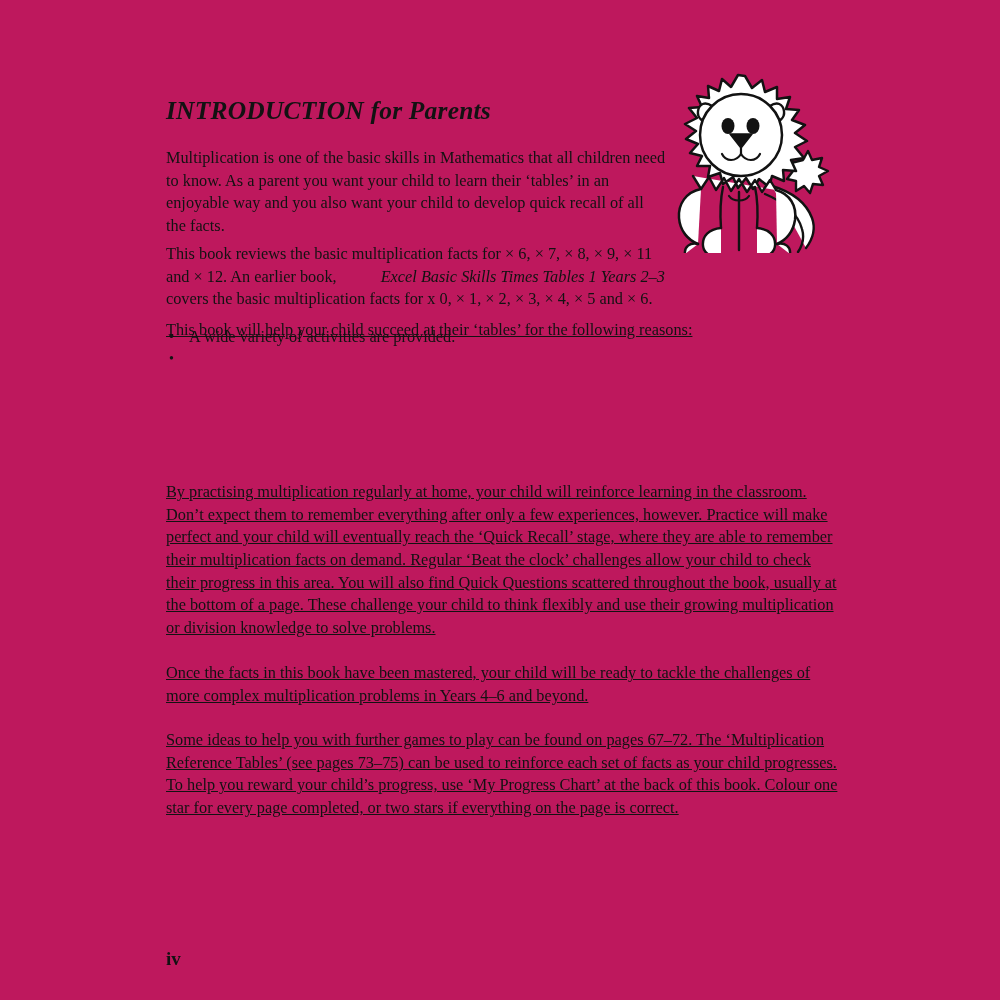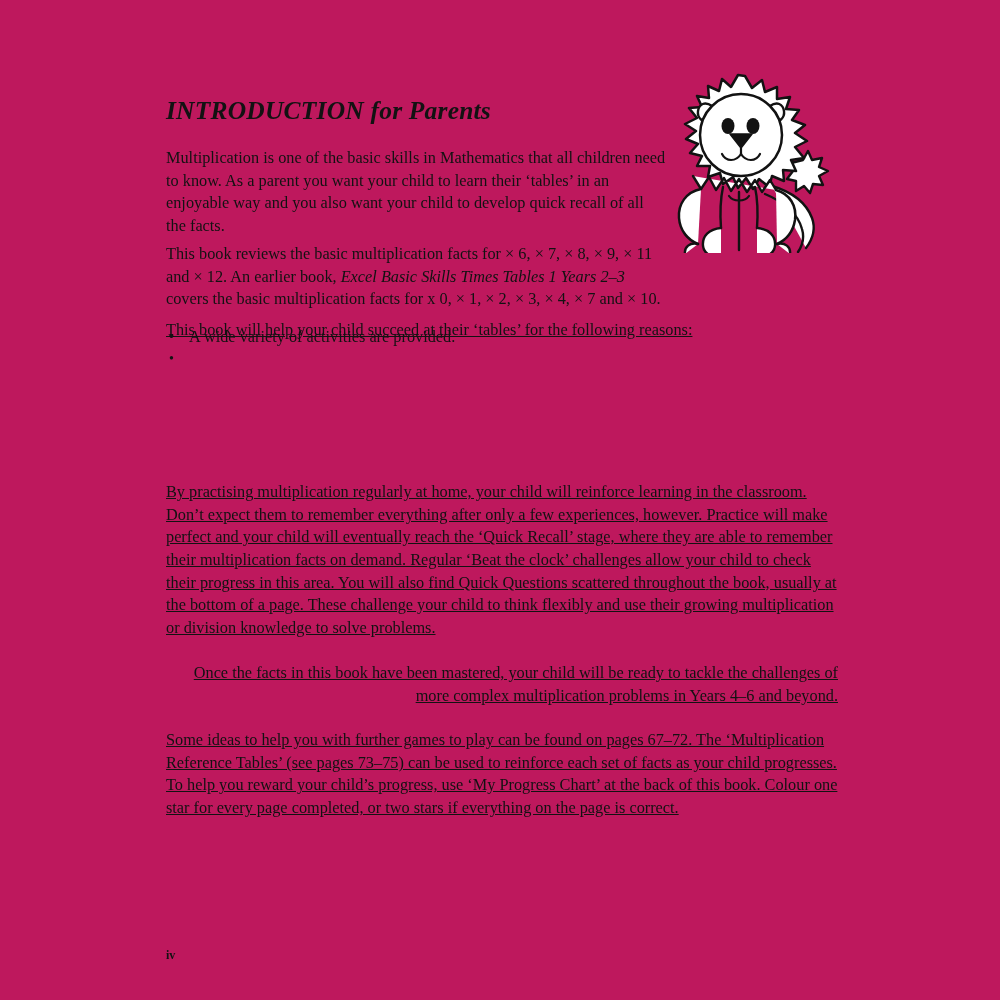--- a/index.html
+++ b/index.html
@@ -37,21 +37,21 @@
   .para {
     position: absolute;
     left: 166px;
     font-size: 16.3px;
     line-height: 22.6px;
     text-align: left;
   }
   .para.narrow { width: 500px; }
   .para.wide   { width: 672px; text-decoration: underline; }
 
-  .para i { font-style: italic; }
+  .para i { font-style: italic; margin-left: 40px; }
 
   
   .bullets {
     position: absolute;
     left: 166px;
     width: 600px;
     font-size: 16.3px;
     line-height: 22.6px;
     margin: 0;
     padding: 0;
@@ -67,21 +67,21 @@
     top: -0.5px;
     font-size: 14px;
     line-height: 22.6px;
   }
 
   
   .folio {
     position: absolute;
     left: 166px;
     top: 948px;
-    font-size: 12px;
+    font-size: 19px;
     font-weight: 700;
   }
 
   
   .lion {
     position: absolute;
     left: 660px;
     top: 68px;
     width: 175px;
     height: 185px;
@@ -90,36 +90,36 @@
 </style>
 </head>
 <body>
 
 <div class="page">
 
   <h1 class="title"><span>INTRODUCTION</span><span class="tail"> for Parents</span></h1>
 
   <p class="para narrow" style="top:131px;">Multiplication is one of the basic skills in Mathematics that all children need to know. As a parent you want your child to learn their ‘tables’ in an enjoyable way and you also want your child to develop quick recall of all the facts.</p>
 
-  <p class="para narrow" style="top:227px;"><span>This book reviews the basic multiplication facts for × 6, × 7, × 8, × 9, × 11 and × 12. An earlier book, </span><i>Excel Basic Skills Times Tables 1 Years 2–3</i><span> covers the basic  multiplication facts for x 0, × 1, × 2, × 3, × 4, × 7 and × 10.</span></p>
+  <p class="para narrow" style="top:227px;"><span>This book reviews the basic multiplication facts for × 6, × 7, × 8, × 9, × 11 and × 12. An earlier book, </span><i>Excel Basic Skills Times Tables 1 Years 2–3</i><span> covers the basic  multiplication facts for x 0, × 1, × 2, × 3, × 4, × 5 and × 6.</span></p>
 
   <p class="para wide" style="top:303px;">This book will help your child succeed at their ‘tables’ for the following reasons:</p>
 
   <ul class="bullets" style="top:326px;">
     <li><span class="bul">•</span></li>
     <li><span class="bul">•</span></li>
     <li><span class="bul">•</span></li>
     <li><span class="bul">•</span></li>
     <li><span class="bul">•</span><span>A wide variety of activities are provided.</span></li>
     <li><span class="bul">•</span></li>
   </ul>
 
   <p class="para wide" style="top:465px;">By practising multiplication regularly at home, your child will reinforce learning in the classroom. Don’t expect them to remember everything after only a few experiences, however. Practice will make perfect and your child will eventually reach the ‘Quick Recall’ stage, where they are able to remember their multiplication facts on demand. Regular ‘Beat the clock’ challenges allow your child to check their progress in this area. You will also find Quick Questions scattered throughout the book, usually at the bottom of a page. These challenge your child to think flexibly and use their growing multiplication or division knowledge to solve problems.</p>
 
-  <p class="para wide" style="top:646px;text-align:right;">Once the facts in this book have been mastered, your child will be ready to tackle the challenges of more complex multiplication problems in Years 4–6 and beyond.</p>
+  <p class="para wide" style="top:646px;">Once the facts in this book have been mastered, your child will be ready to tackle the challenges of more complex multiplication problems in Years 4–6 and beyond.</p>
 
   <p class="para wide" style="top:713px;">Some ideas to help you with further games to play can be found on pages 67–72. The ‘Multiplication Reference Tables’ (see pages 73–75) can be used to reinforce each set of facts as your child progresses. To help you reward your child’s progress, use ‘My Progress Chart’ at the back of this book. Colour one star for every page completed, or two stars if everything on the page is correct.</p>
 
   <div class="folio">iv</div>
 
   <div class="lion">
     <svg viewBox="0 0 175 185" xmlns="http://www.w3.org/2000/svg" fill="none" stroke="#121212" stroke-width="2.6" stroke-linejoin="round" stroke-linecap="round">
 
       <path d="M112 118 C132 124 146 134 152 150 C156 161 152 172 146 180" stroke-width="2.4" fill="#ffffff"></path>
       <path d="M105 126 C124 134 138 146 142 161 C145 171 142 178 138 184" stroke-width="2.4" fill="none"></path>

